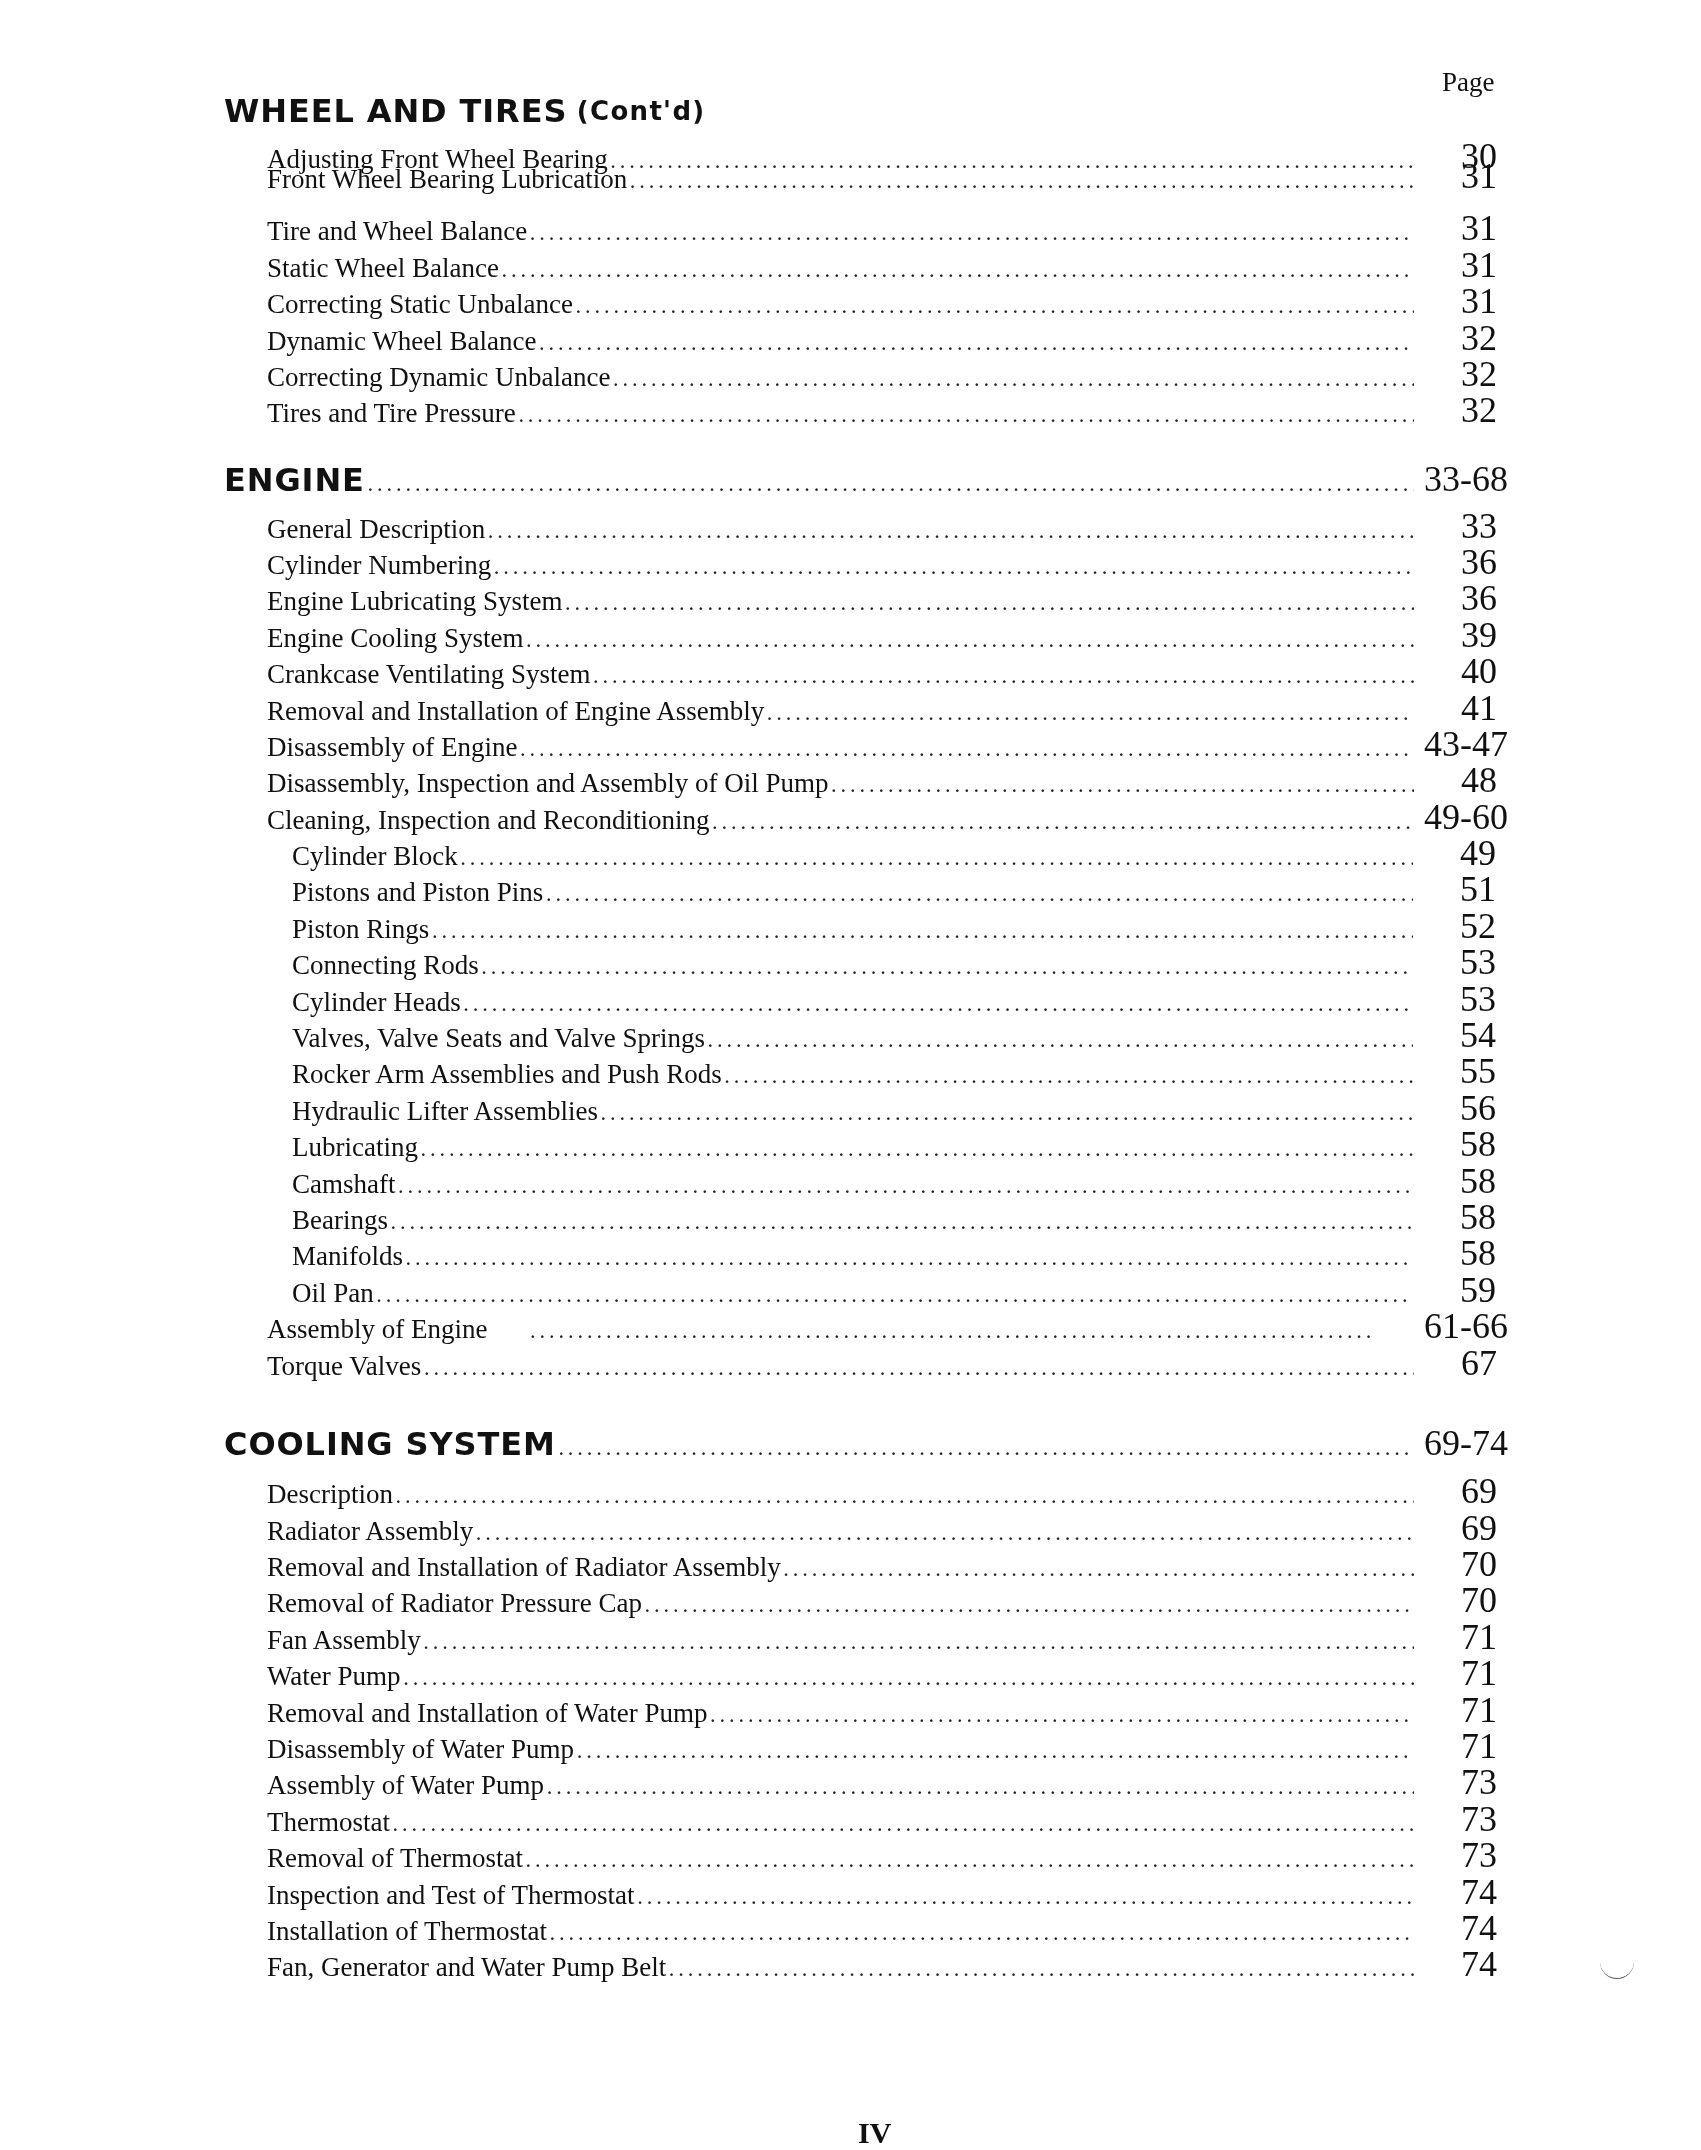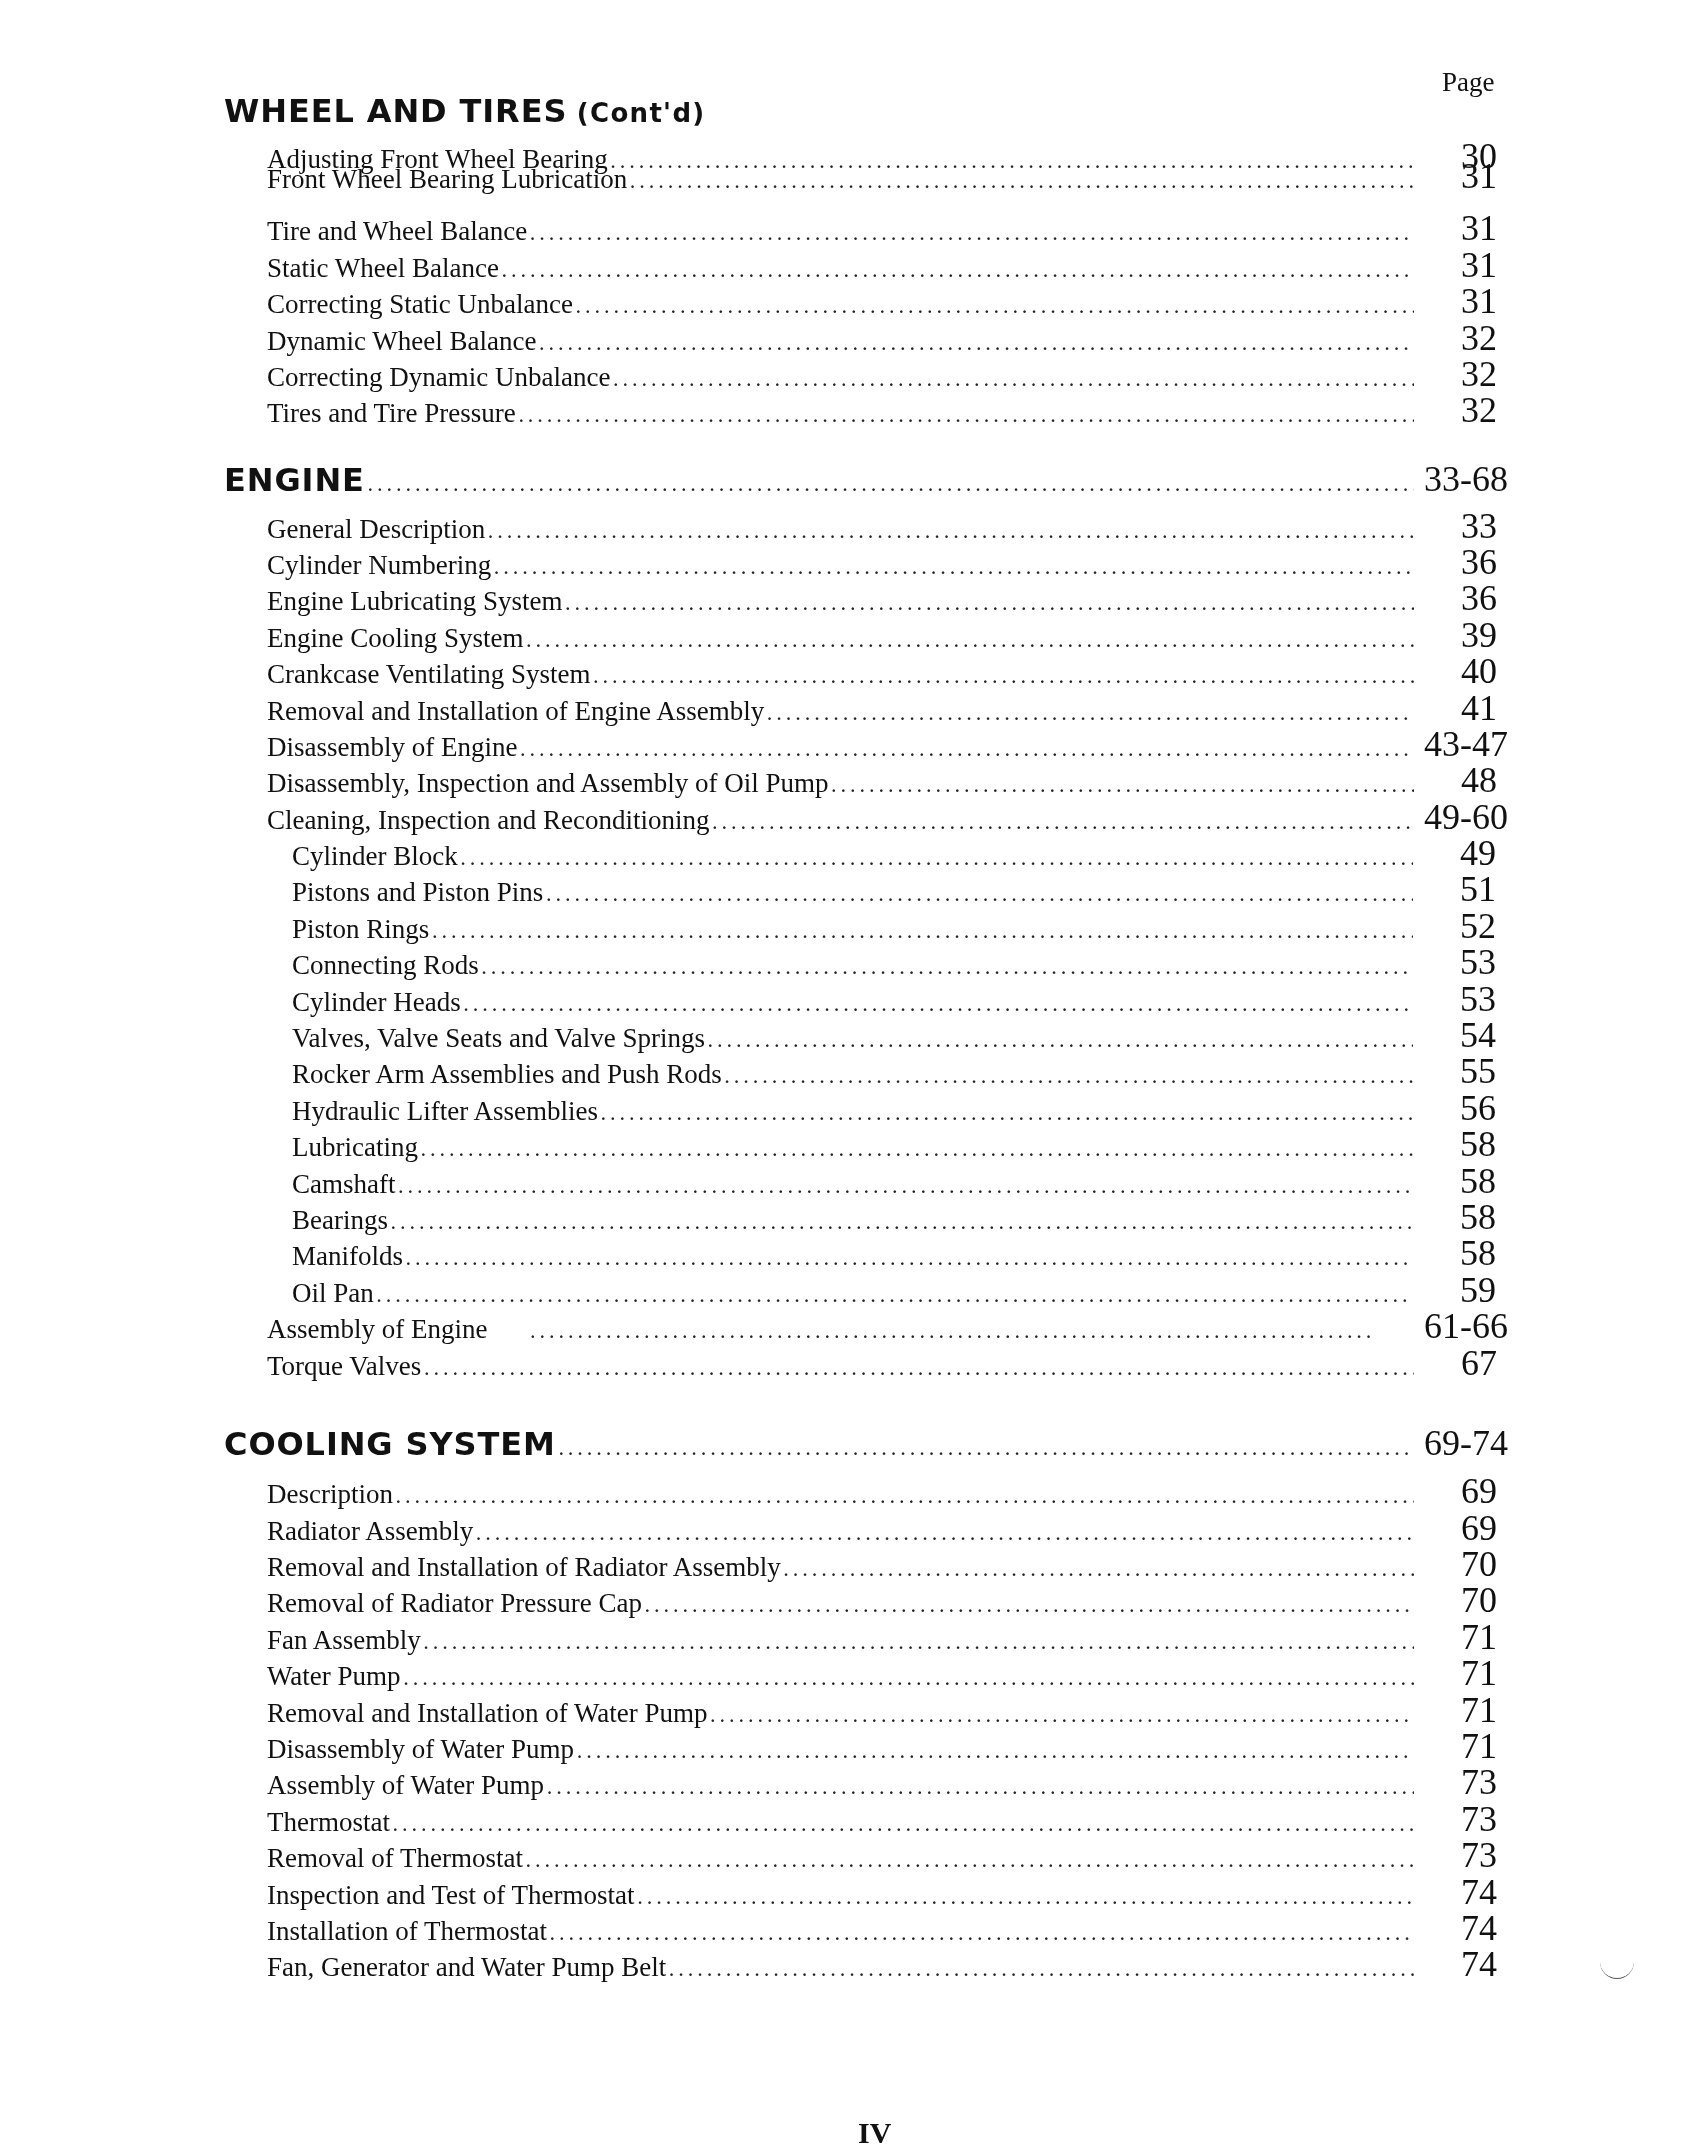--- a/index.html
+++ b/index.html
@@ -39,21 +39,21 @@
     font-size: 30px; font-weight: bold; font-family: "Liberation Serif", serif;
   }
   .mark { position: absolute; border-bottom: 1.3px solid #555; border-radius: 0 0 17px 17px; }
 </style>
 </head>
 <body>
 
 <div class="page-label">Page</div>
 
 <div class="toc" id="toc">
-    <div class="section-head" style="top: 92px;">
+    <div class="section-head" style="top: 92px; align-items: flex-end;">
       <span class="title">WHEEL AND TIRES</span>
       <span class="contd">(Cont'd)</span>
     </div>
     <div class="entry" style="top: 138px;">
       <span class="label">Adjusting Front Wheel Bearing</span>
       <span class="dots"></span>
       <span class="pg">30</span>
     </div>
     <div class="entry" style="top: 158px;">
       <span class="label">Front Wheel Bearing Lubrication</span>

